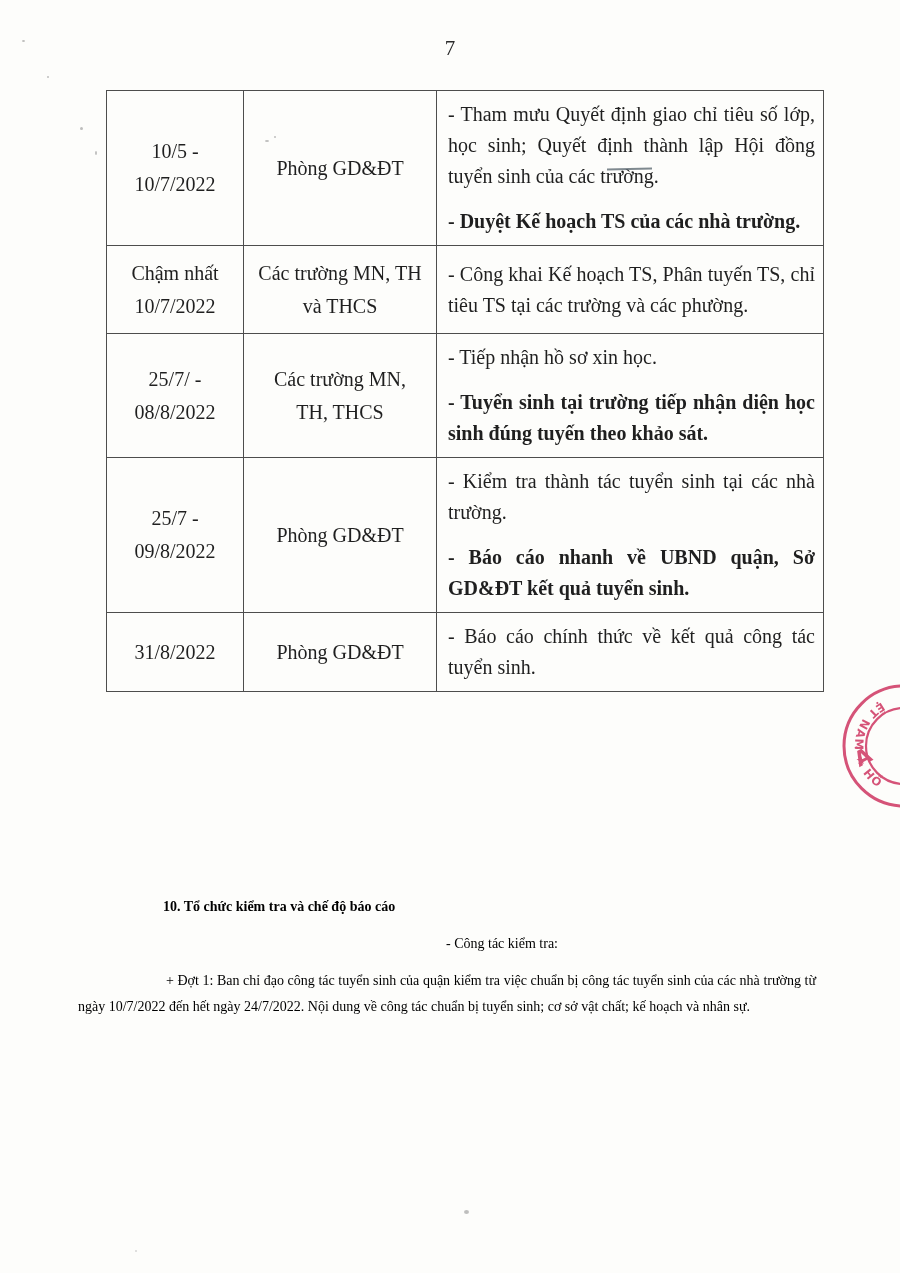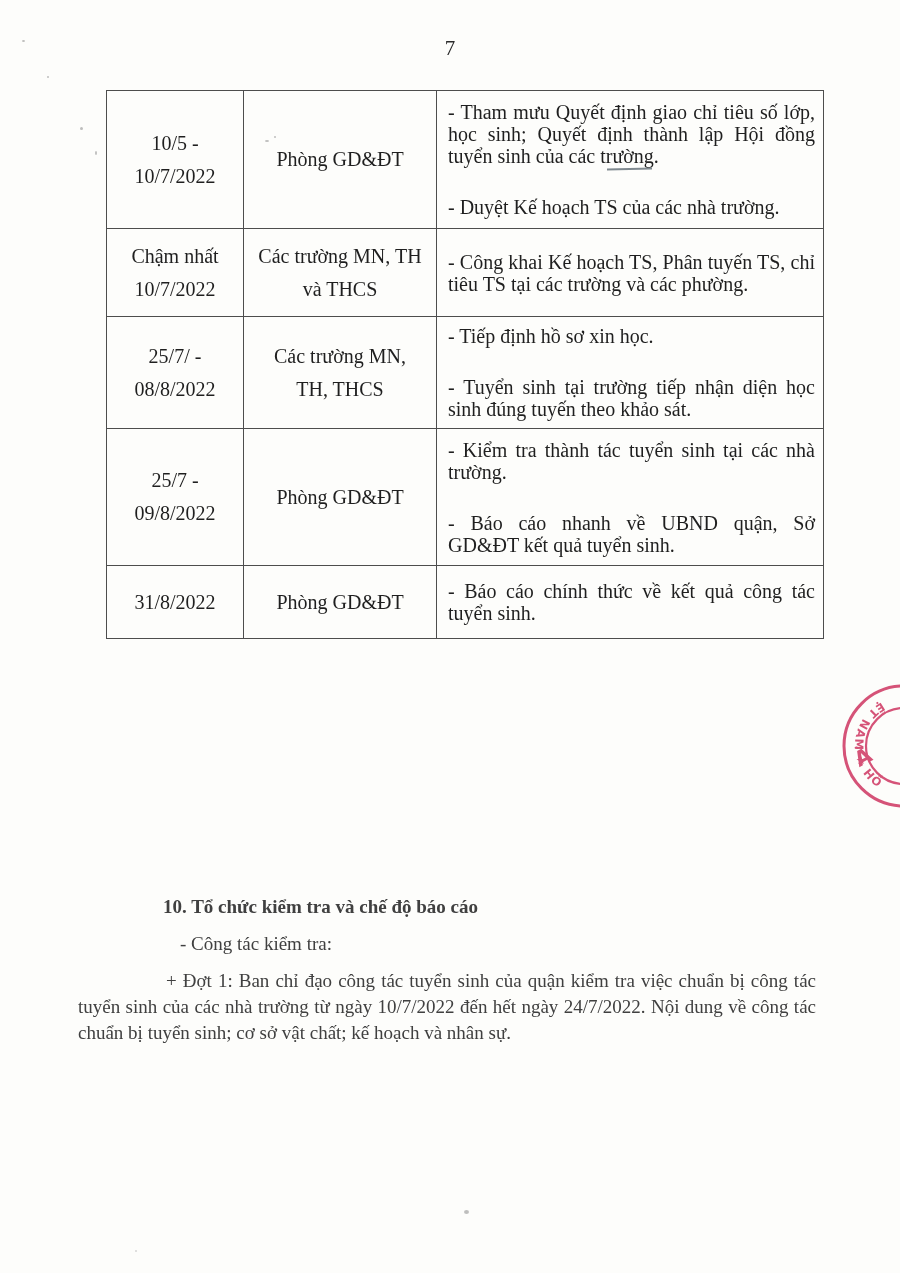--- a/index.html
+++ b/index.html
@@ -32,44 +32,45 @@
     color: #1f1f1f;
   }
   td.c-time, td.c-unit {
     text-align: center;
     white-space: pre-line;
     line-height: 33px;
     padding: 2px 4px;
   }
   td.c-tasks {
     text-align: justify;
-    line-height: 22px;
+    line-height: 31px;
     padding: 8px 8px 8px 11px;
   }
   td.c-tasks p { margin: 0; }
-  td.c-tasks p + p { margin-top: 29px; }
+  td.c-tasks p + p { margin-top: 14px; font-weight: bold; }
   tr.r0 { height: 138px; }
   tr.r1 { height: 90px; }
   tr.r2 { height: 84px; }
   tr.r3 { height: 88px; }
   tr.r4 { height: 111px; }
   tr.r5 { height: 80px; }
   tr.r6 { height: 137px; }
   tr.r7 { height: 73px; }
 
   .section {
     position: absolute; left: 78px; top: 894px; width: 746px;
-    font-size: 19px; line-height: 26px; color: #404040;
+    font-size: 14px; line-height: 26px; color: #000000;
   }
   .section .heading {
     font-weight: bold;
     margin: 0 0 11px 85px;
   }
   .section .sub {
     margin: 0 0 11px 102px;
+    text-align: center;
   }
   .section .para {
     margin: 0 8px 13px 0;
     text-align: justify;
     text-indent: 88px;
   }
   .section .para em { font-style: italic; }
 
   .stamp {
     position: absolute; left: 836px; top: 658px;
@@ -129,21 +130,21 @@
         <td class="c-tasks">
           <p>- Công khai Kế hoạch TS, Phân tuyến TS, chỉ tiêu TS tại các trường và các phường.</p>
         </td>
       </tr>
       <tr class="r4">
         <td class="c-time">25/7/ -
 08/8/2022</td>
         <td class="c-unit">Các trường MN,
 TH, THCS</td>
         <td class="c-tasks">
-          <p>- Tiếp định hồ sơ xin học.</p>
+          <p>- Tiếp nhận hồ sơ xin học.</p>
           <p>- Tuyển sinh tại trường tiếp nhận diện học sinh đúng tuyến theo khảo sát.</p>
         </td>
       </tr>
       <tr class="r6">
         <td class="c-time">25/7 -
 09/8/2022</td>
         <td class="c-unit">Phòng GD&amp;ĐT</td>
         <td class="c-tasks">
           <p>- Kiểm tra thành tác tuyển sinh tại các nhà trường.</p>
           <p>- Báo cáo nhanh về UBND quận, Sở GD&amp;ĐT kết quả tuyển sinh.</p>

